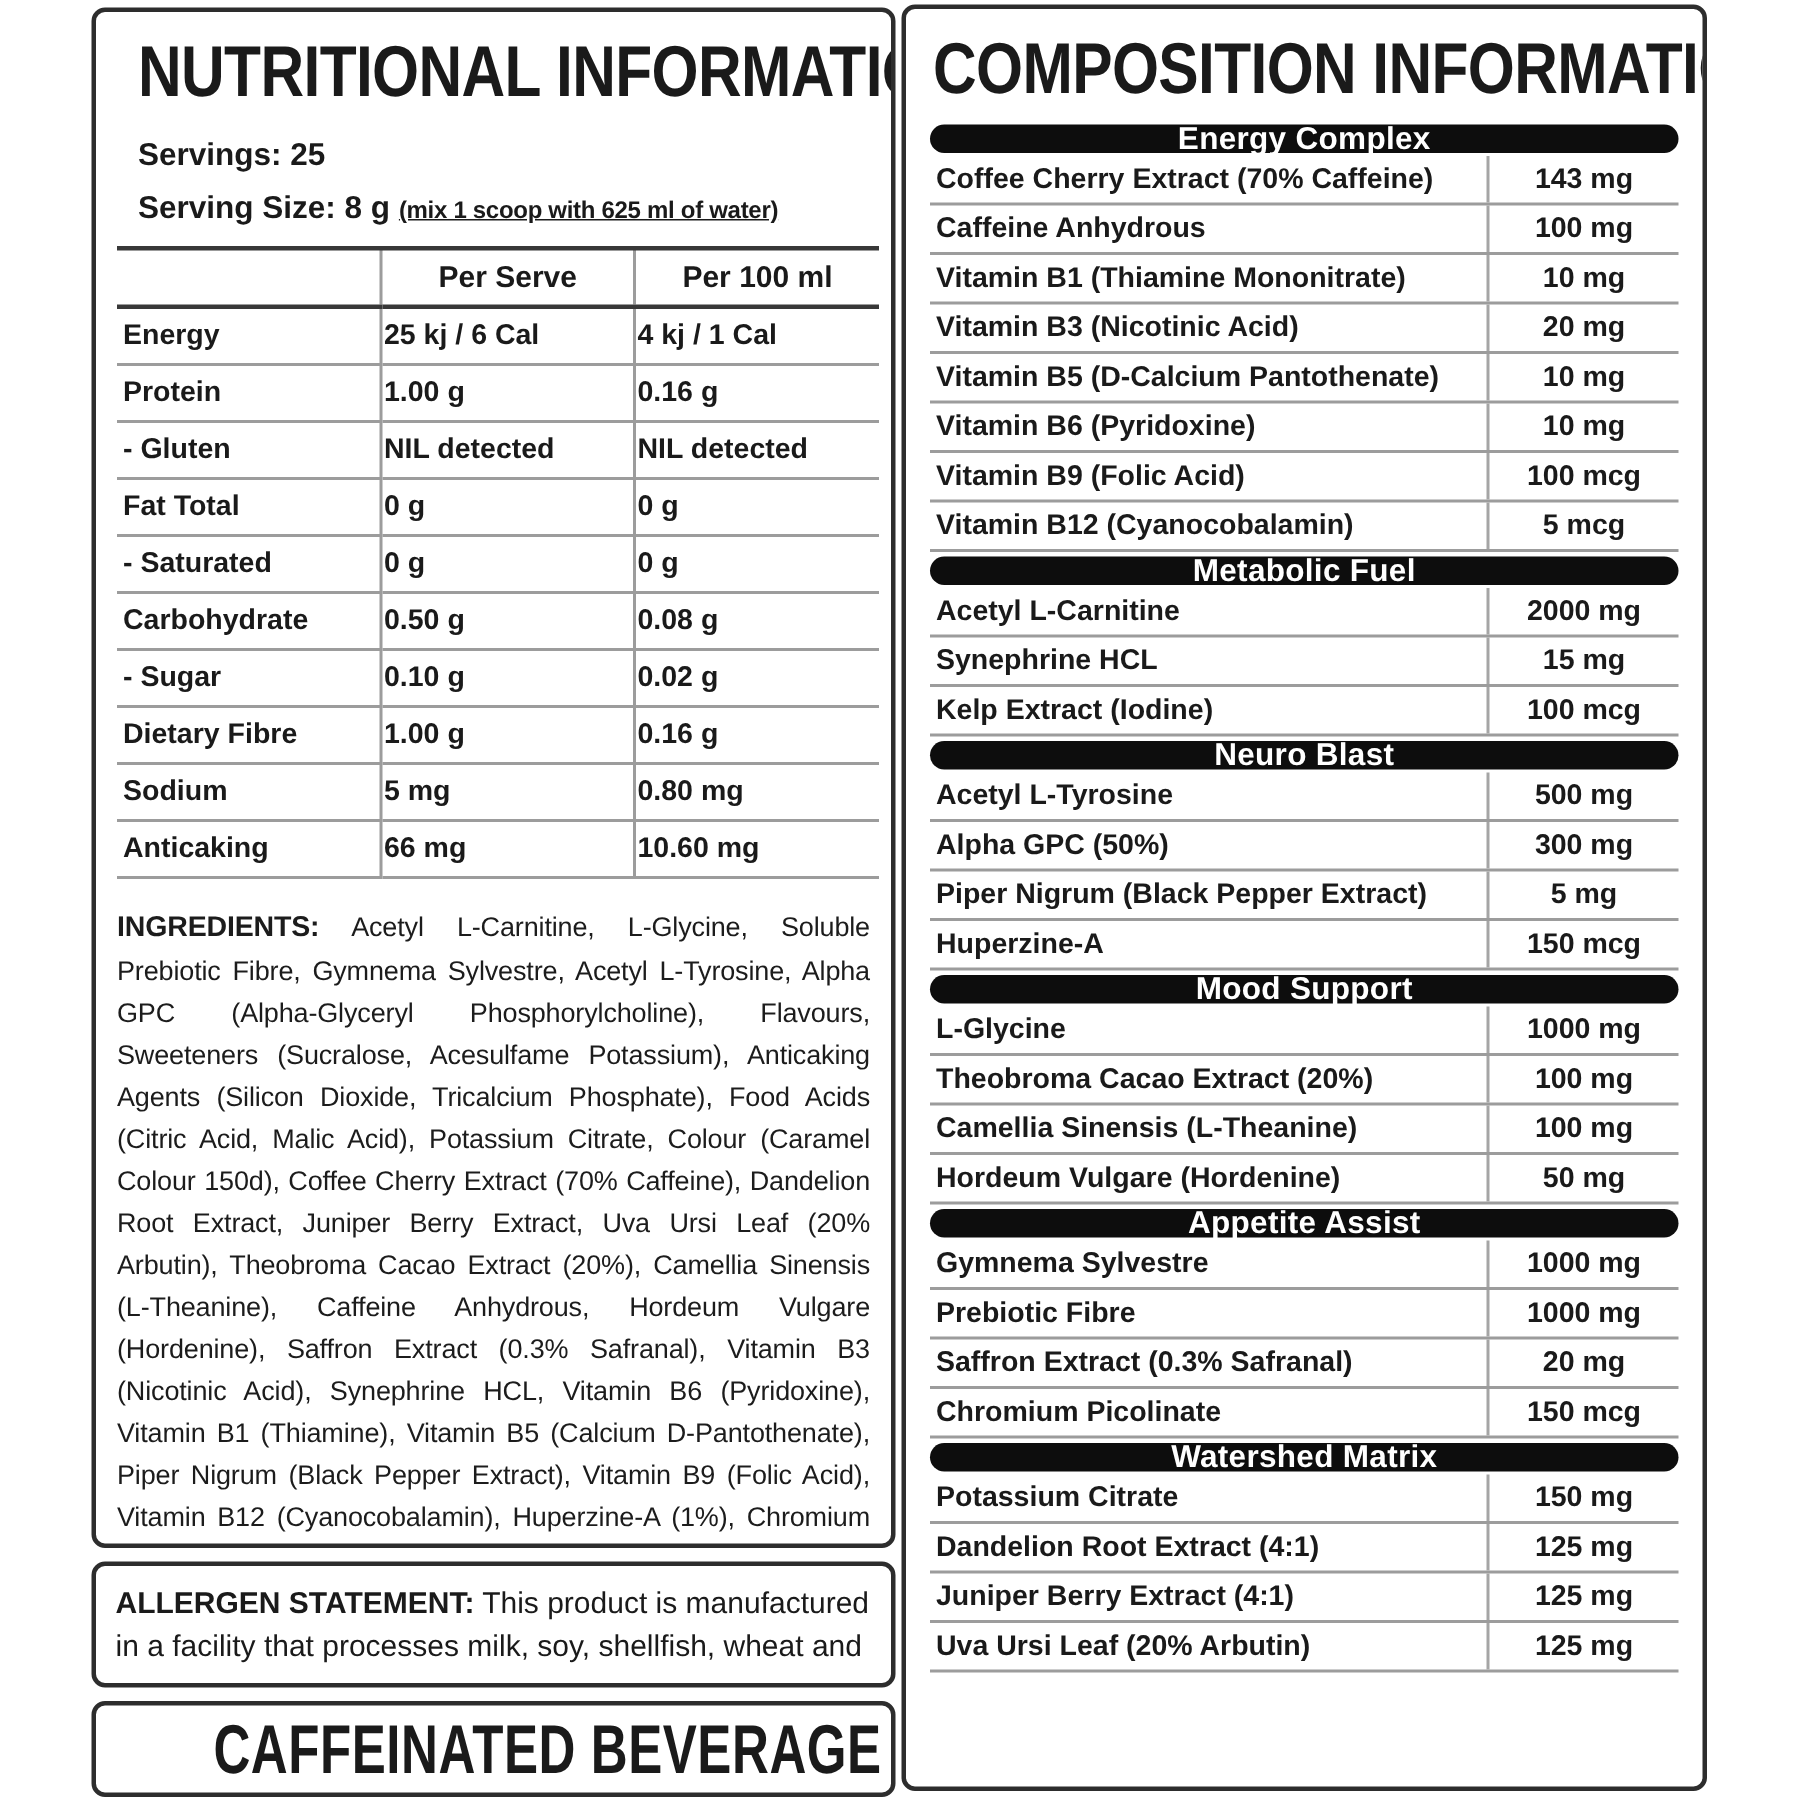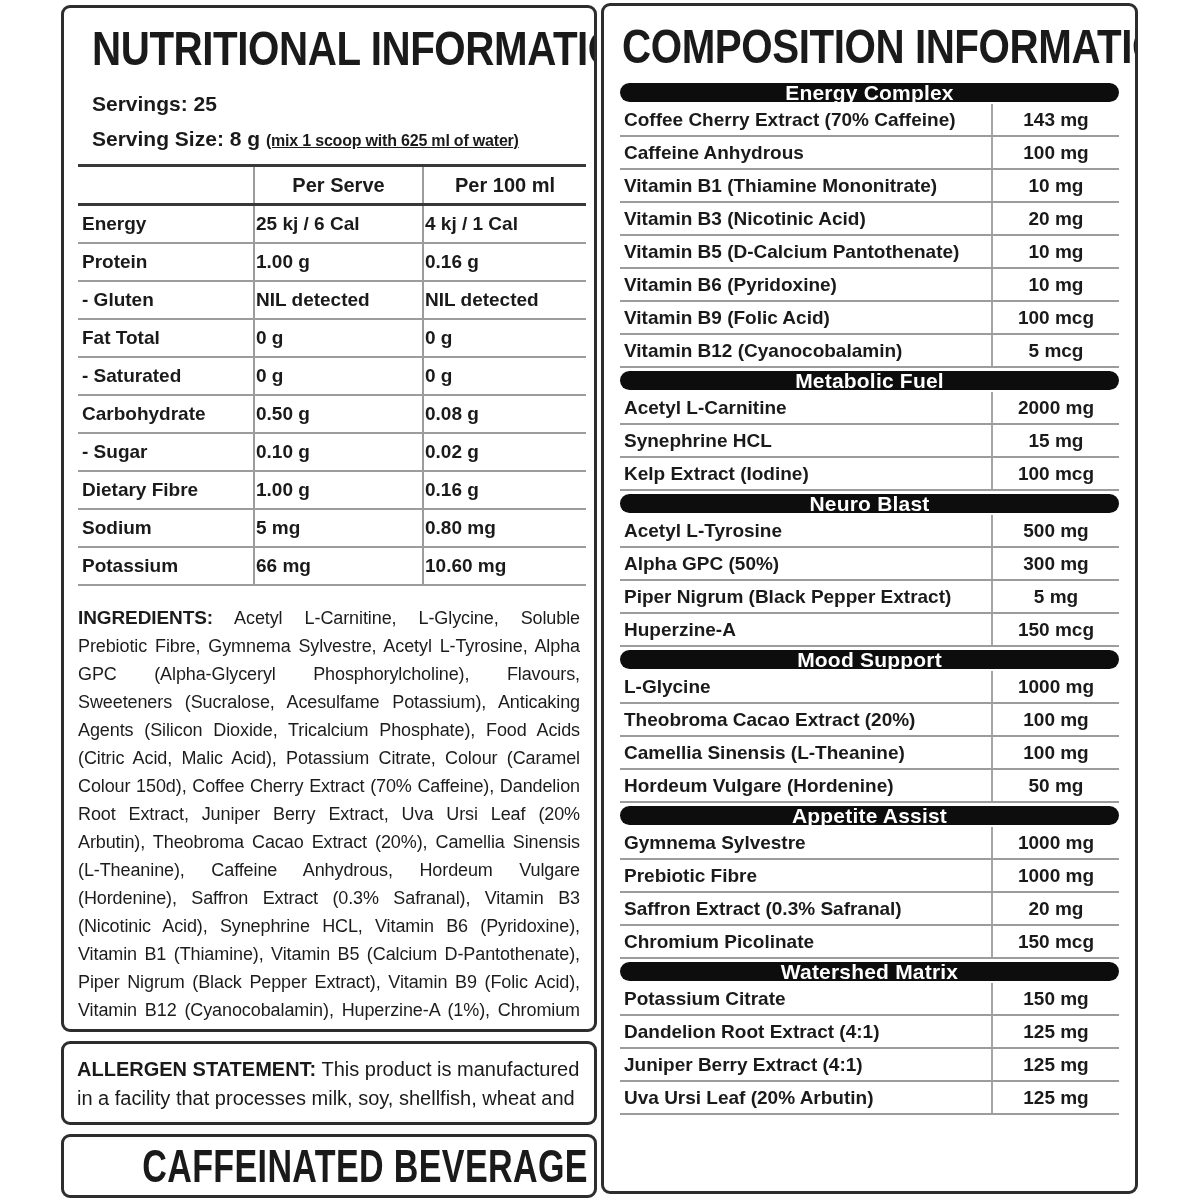--- a/index.html
+++ b/index.html
@@ -146,21 +146,21 @@
               <td class="name">Dietary Fibre</td>
               <td>1.00 g</td>
               <td>0.16 g</td>
             </tr>
             <tr>
               <td class="name">Sodium</td>
               <td>5 mg</td>
               <td>0.80 mg</td>
             </tr>
             <tr>
-              <td class="name">Potassium</td>
+              <td class="name">Anticaking</td>
               <td>66 mg</td>
               <td>10.60 mg</td>
             </tr>
           </tbody>
       </table>
 
       <p class="ingredients"><b>INGREDIENTS:</b> <span>Acetyl L-Carnitine, L-Glycine, Soluble Prebiotic Fibre, Gymnema Sylvestre, Acetyl L-Tyrosine, Alpha GPC (Alpha-Glyceryl Phosphorylcholine), Flavours, Sweeteners (Sucralose, Acesulfame Potassium), Anticaking Agents (Silicon Dioxide, Tricalcium Phosphate), Food Acids (Citric Acid, Malic Acid), Potassium Citrate, Colour (Caramel Colour 150d), Coffee Cherry Extract (70% Caffeine), Dandelion Root Extract, Juniper Berry Extract, Uva Ursi Leaf (20% Arbutin), Theobroma Cacao Extract (20%), Camellia Sinensis (L-Theanine), Caffeine Anhydrous, Hordeum Vulgare (Hordenine), Saffron Extract (0.3% Safranal), Vitamin B3 (Nicotinic Acid), Synephrine HCL, Vitamin B6 (Pyridoxine), Vitamin B1 (Thiamine), Vitamin B5 (Calcium D-Pantothenate), Piper Nigrum (Black Pepper Extract), Vitamin B9 (Folic Acid), Vitamin B12 (Cyanocobalamin), Huperzine-A (1%), Chromium Picolinate, Kelp Extract (Iodine).</span></p>
     </section>
 
     <section class="box allergen">

